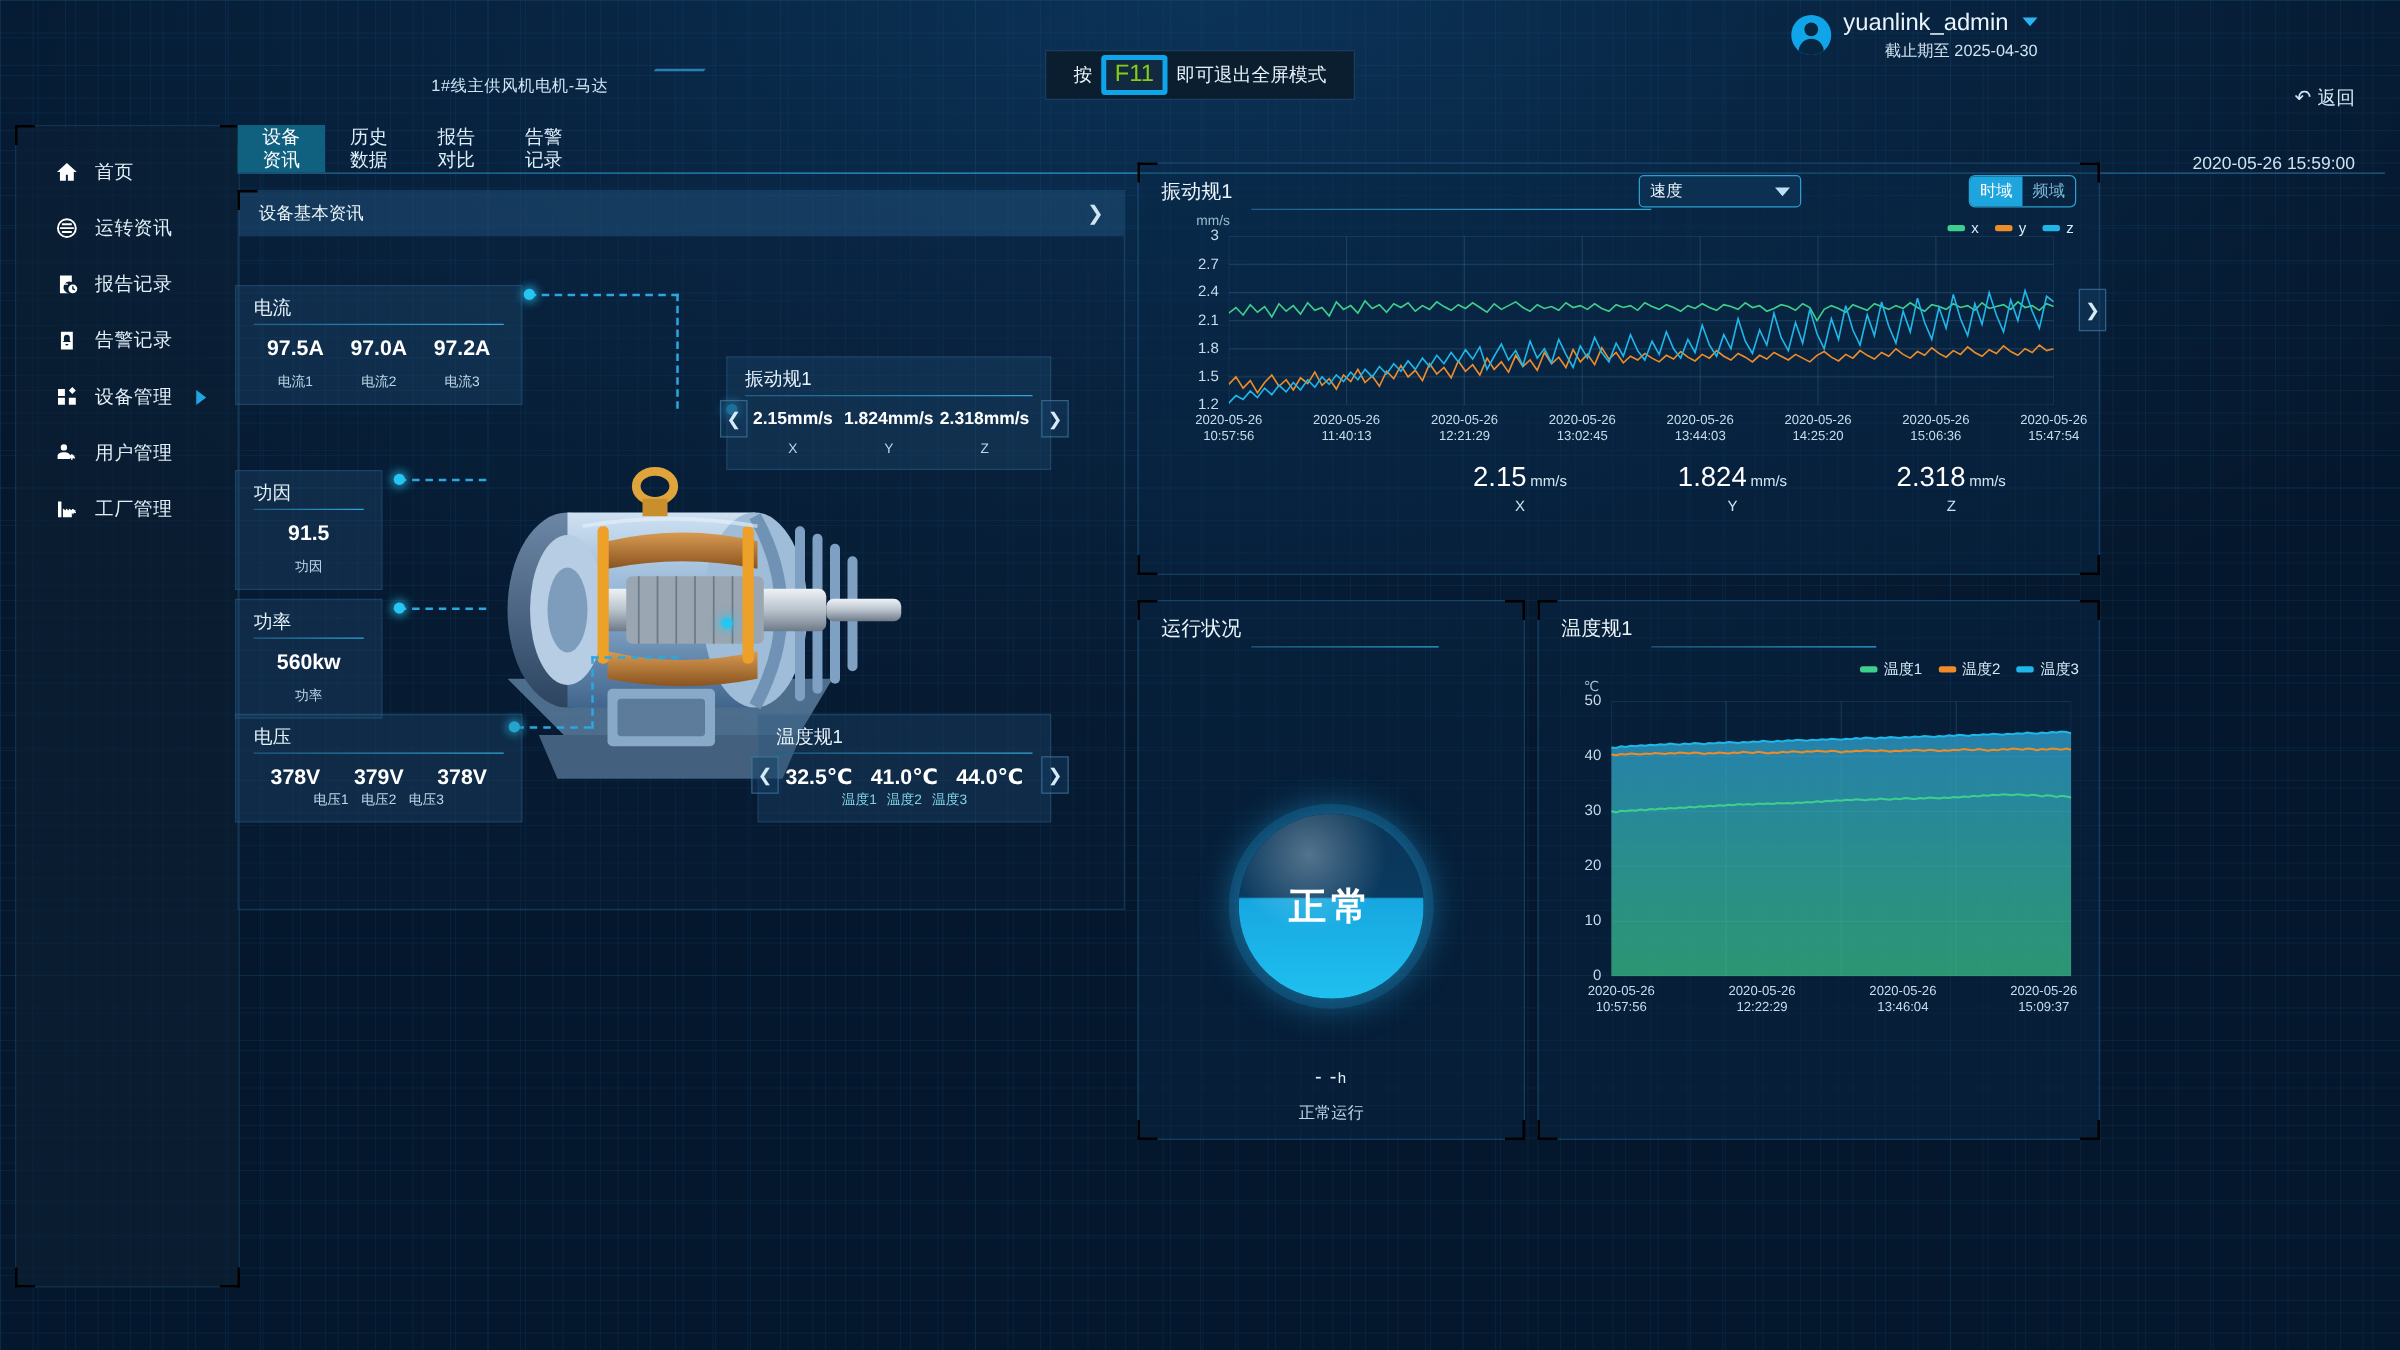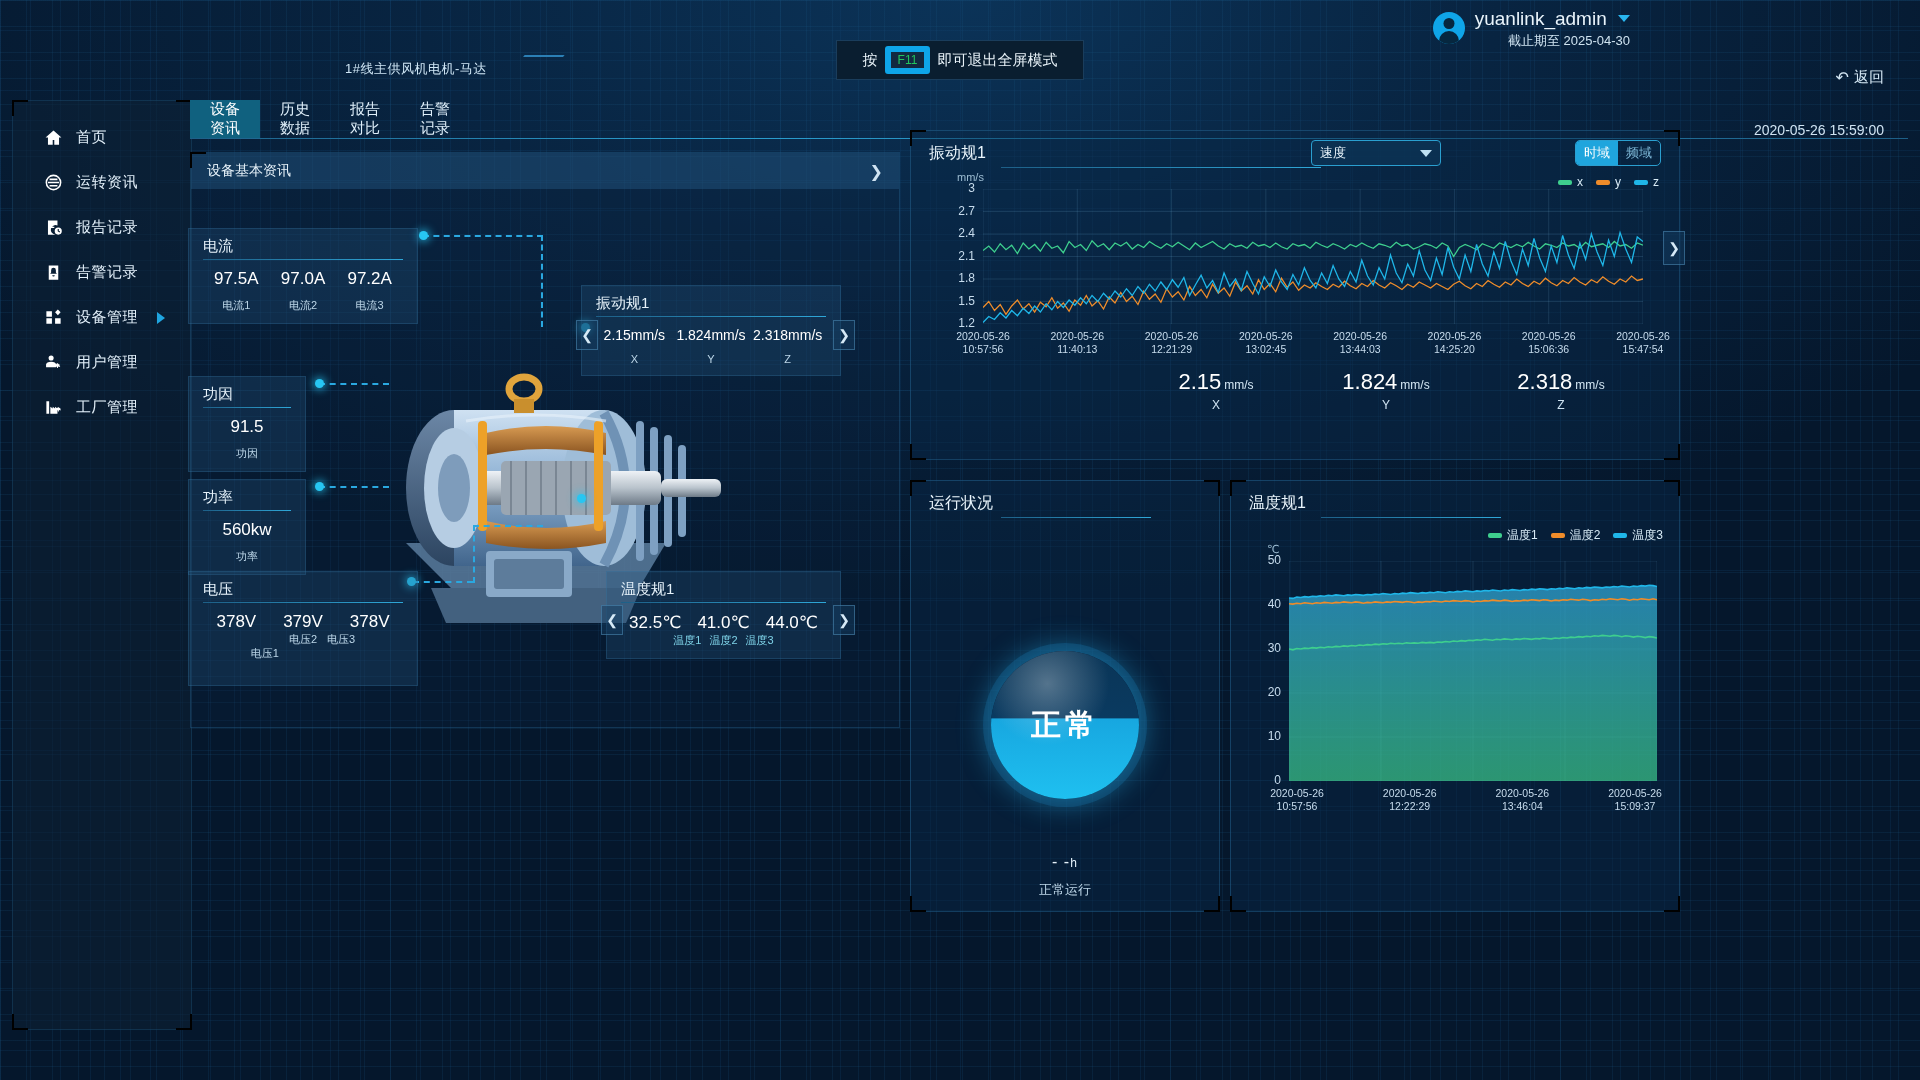--- a/index.html
+++ b/index.html
@@ -55,22 +55,22 @@
   }
 
   
   .f11 {
     position: absolute; left: 836px; top: 40px; width: 248px; height: 40px;
     background: #0a1e30; border: 1px solid #1a3d5c;
     display: flex; align-items: center; justify-content: center; gap: 7px;
     font-size: 15px; color: #e8f2f8;
   }
   .f11 .key {
-    border: 6px solid #0ea5e9; border-radius: 3px; padding: 1px 7px;
-    font-size: 12px; color: #22c55e; background: #12293f;
+    border: 4px solid #0ea5e9; border-radius: 3px; padding: 1px 7px;
+    font-size: 19px; color: #84cc16; background: #12293f;
   }
 
   .user-box { position: absolute; right: 290px; top: 8px; display: flex; gap: 10px; text-align: right; }
   .avatar {
     width: 32px; height: 32px; border-radius: 50%;
     background: #0fa5e8; position: relative; overflow: hidden; margin-top: 4px;
   }
   .avatar::before {
     content:""; position:absolute; left:50%; top:6px; width:11px; height:11px;
     border-radius:50%; background:#06273f; transform:translateX(-50%);
@@ -154,21 +154,21 @@
   
   .motor-wrap { position: absolute; left: 145px; top: 140px; width: 420px; height: 400px; }
   .motor-svg { width: 420px; height: 400px; }
 
   .dcard {
     position: absolute; background: rgba(36,82,122,.30);
     border: 1px solid rgba(60,130,180,.25); padding: 8px 14px 10px;
   }
   .dcard-title { font-size: 15px; color: #e6f2fa; margin-bottom: 3px; }
   .dcard-rule { height:1px; background: linear-gradient(90deg,#1d5f87,#2ea7d8); margin-bottom: 9px; }
-  .dvals { display: flex; gap: 0; }
+  .dvals { display: flex; gap: 0; font-weight: bold; }
   .dval { flex: 1; text-align: center; }
   .dnum { font-size: 17px; color: #ffffff; white-space: nowrap; }
   .dlbl { font-size: 11px; color: #bcd6e8; margin-top: 9px; text-align: center; }
   .dlbls { display: flex; }
   .dlbls .dlbl { flex: 1; }
 
   .arrow-btn {
     width: 22px; height: 30px; border: 1px solid rgba(90,160,205,.45);
     background: rgba(20,60,95,.5); color: #d6eaf7; font-size: 14px;
     display: flex; align-items: center; justify-content: center; cursor: pointer;
@@ -496,21 +496,21 @@
 
       <div class="dcard" style="left:-3px;top:418px;width:230px;">
         <div class="dcard-title">电压</div>
         <div class="dcard-rule"></div>
         <div class="dvals">
           <div class="dval"><span class="dnum">378</span><span class="dnum u">V</span></div>
           <div class="dval"><span class="dnum">379</span><span class="dnum u">V</span></div>
           <div class="dval"><span class="dnum">378</span><span class="dnum u">V</span></div>
         </div>
         <div class="dlbls" style="gap:2px;justify-content:center;">
-          <div class="dlbl" style="flex:none;margin:14px 4px;">电压1</div>
+          <div class="dlbl" style="flex:none;margin:0 4px;">电压1</div>
           <div class="dlbl" style="flex:none;margin:0 4px;">电压2</div>
           <div class="dlbl" style="flex:none;margin:0 4px;">电压3</div>
         </div>
       </div>
 
       <div class="dcard" style="left:390px;top:132px;width:260px;">
         <div class="dcard-title">振动规1</div>
         <div class="dcard-rule"></div>
         <div class="dvals">
           <div class="dval"><span class="dnum" style="font-size:14px;">2.15mm/s</span></div>

